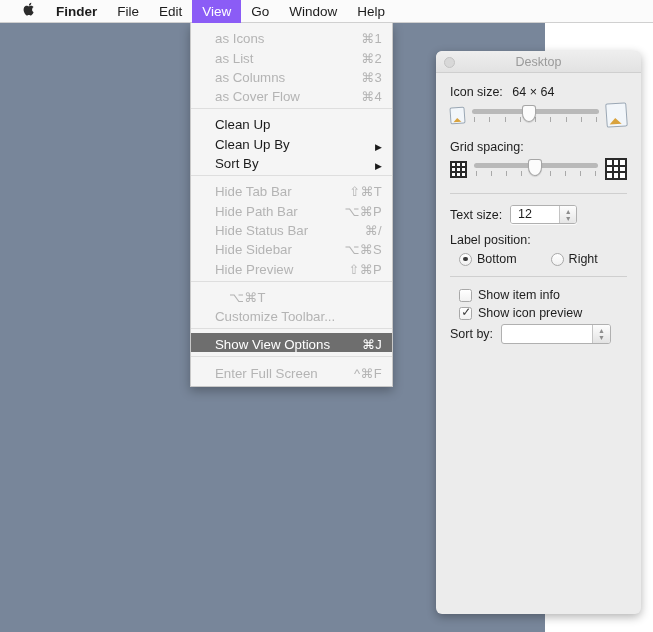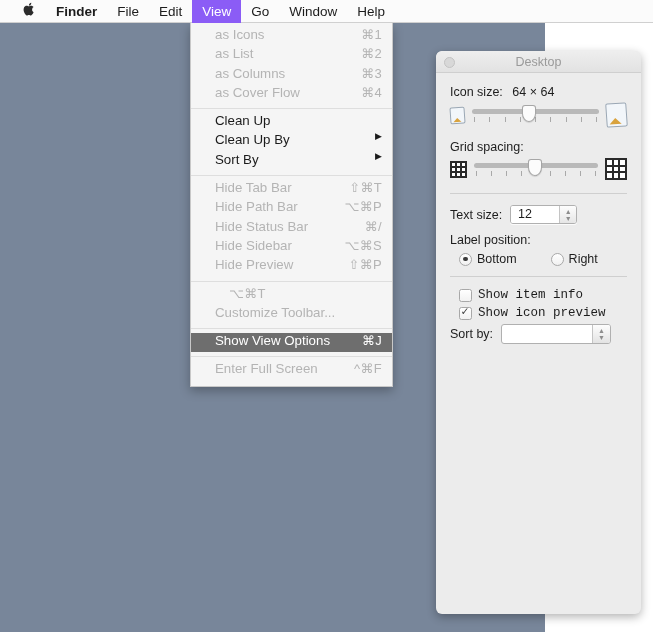--- a/index.html
+++ b/index.html
@@ -58,21 +58,21 @@
     width: 203px;
     background: #f5f5f5;
     border: 1px solid #c8c8c8;
     border-top: none;
     box-shadow: 0 4px 10px rgba(0,0,0,0.28);
     padding: 4px 0 5px 0;
     z-index: 35;
   }
   .menu-row {
     display: flex;
-    align-items: flex-start;
+    align-items: flex-end;
     height: 19.3px;
     padding: 0 10px 0 24px;
     font-size: 13.3px;
     color: #1b1b1b;
     position: relative;
     white-space: nowrap;
   }
   .menu-row.disabled { color: #b4b4b4; }
   .menu-row.highlight {
     background: #6e6e6e;
@@ -291,21 +291,20 @@
   }
   .radio-label { font-size: 12.5px; color: #1d1d1d; }
 
   
   .check-row {
     display: flex;
     align-items: center;
     gap: 6px;
     padding-left: 9px;
     margin-bottom: 4px;
-    font-family: Liberation Mono, monospace;
   }
   .check-box {
     width: 13px; height: 13px;
     border-radius: 2.5px;
     background: linear-gradient(to bottom, #ffffff, #f2f2f2);
     border: 1px solid #a8a8a8;
     position: relative;
     flex: none;
   }
   .check-box.on::after {

